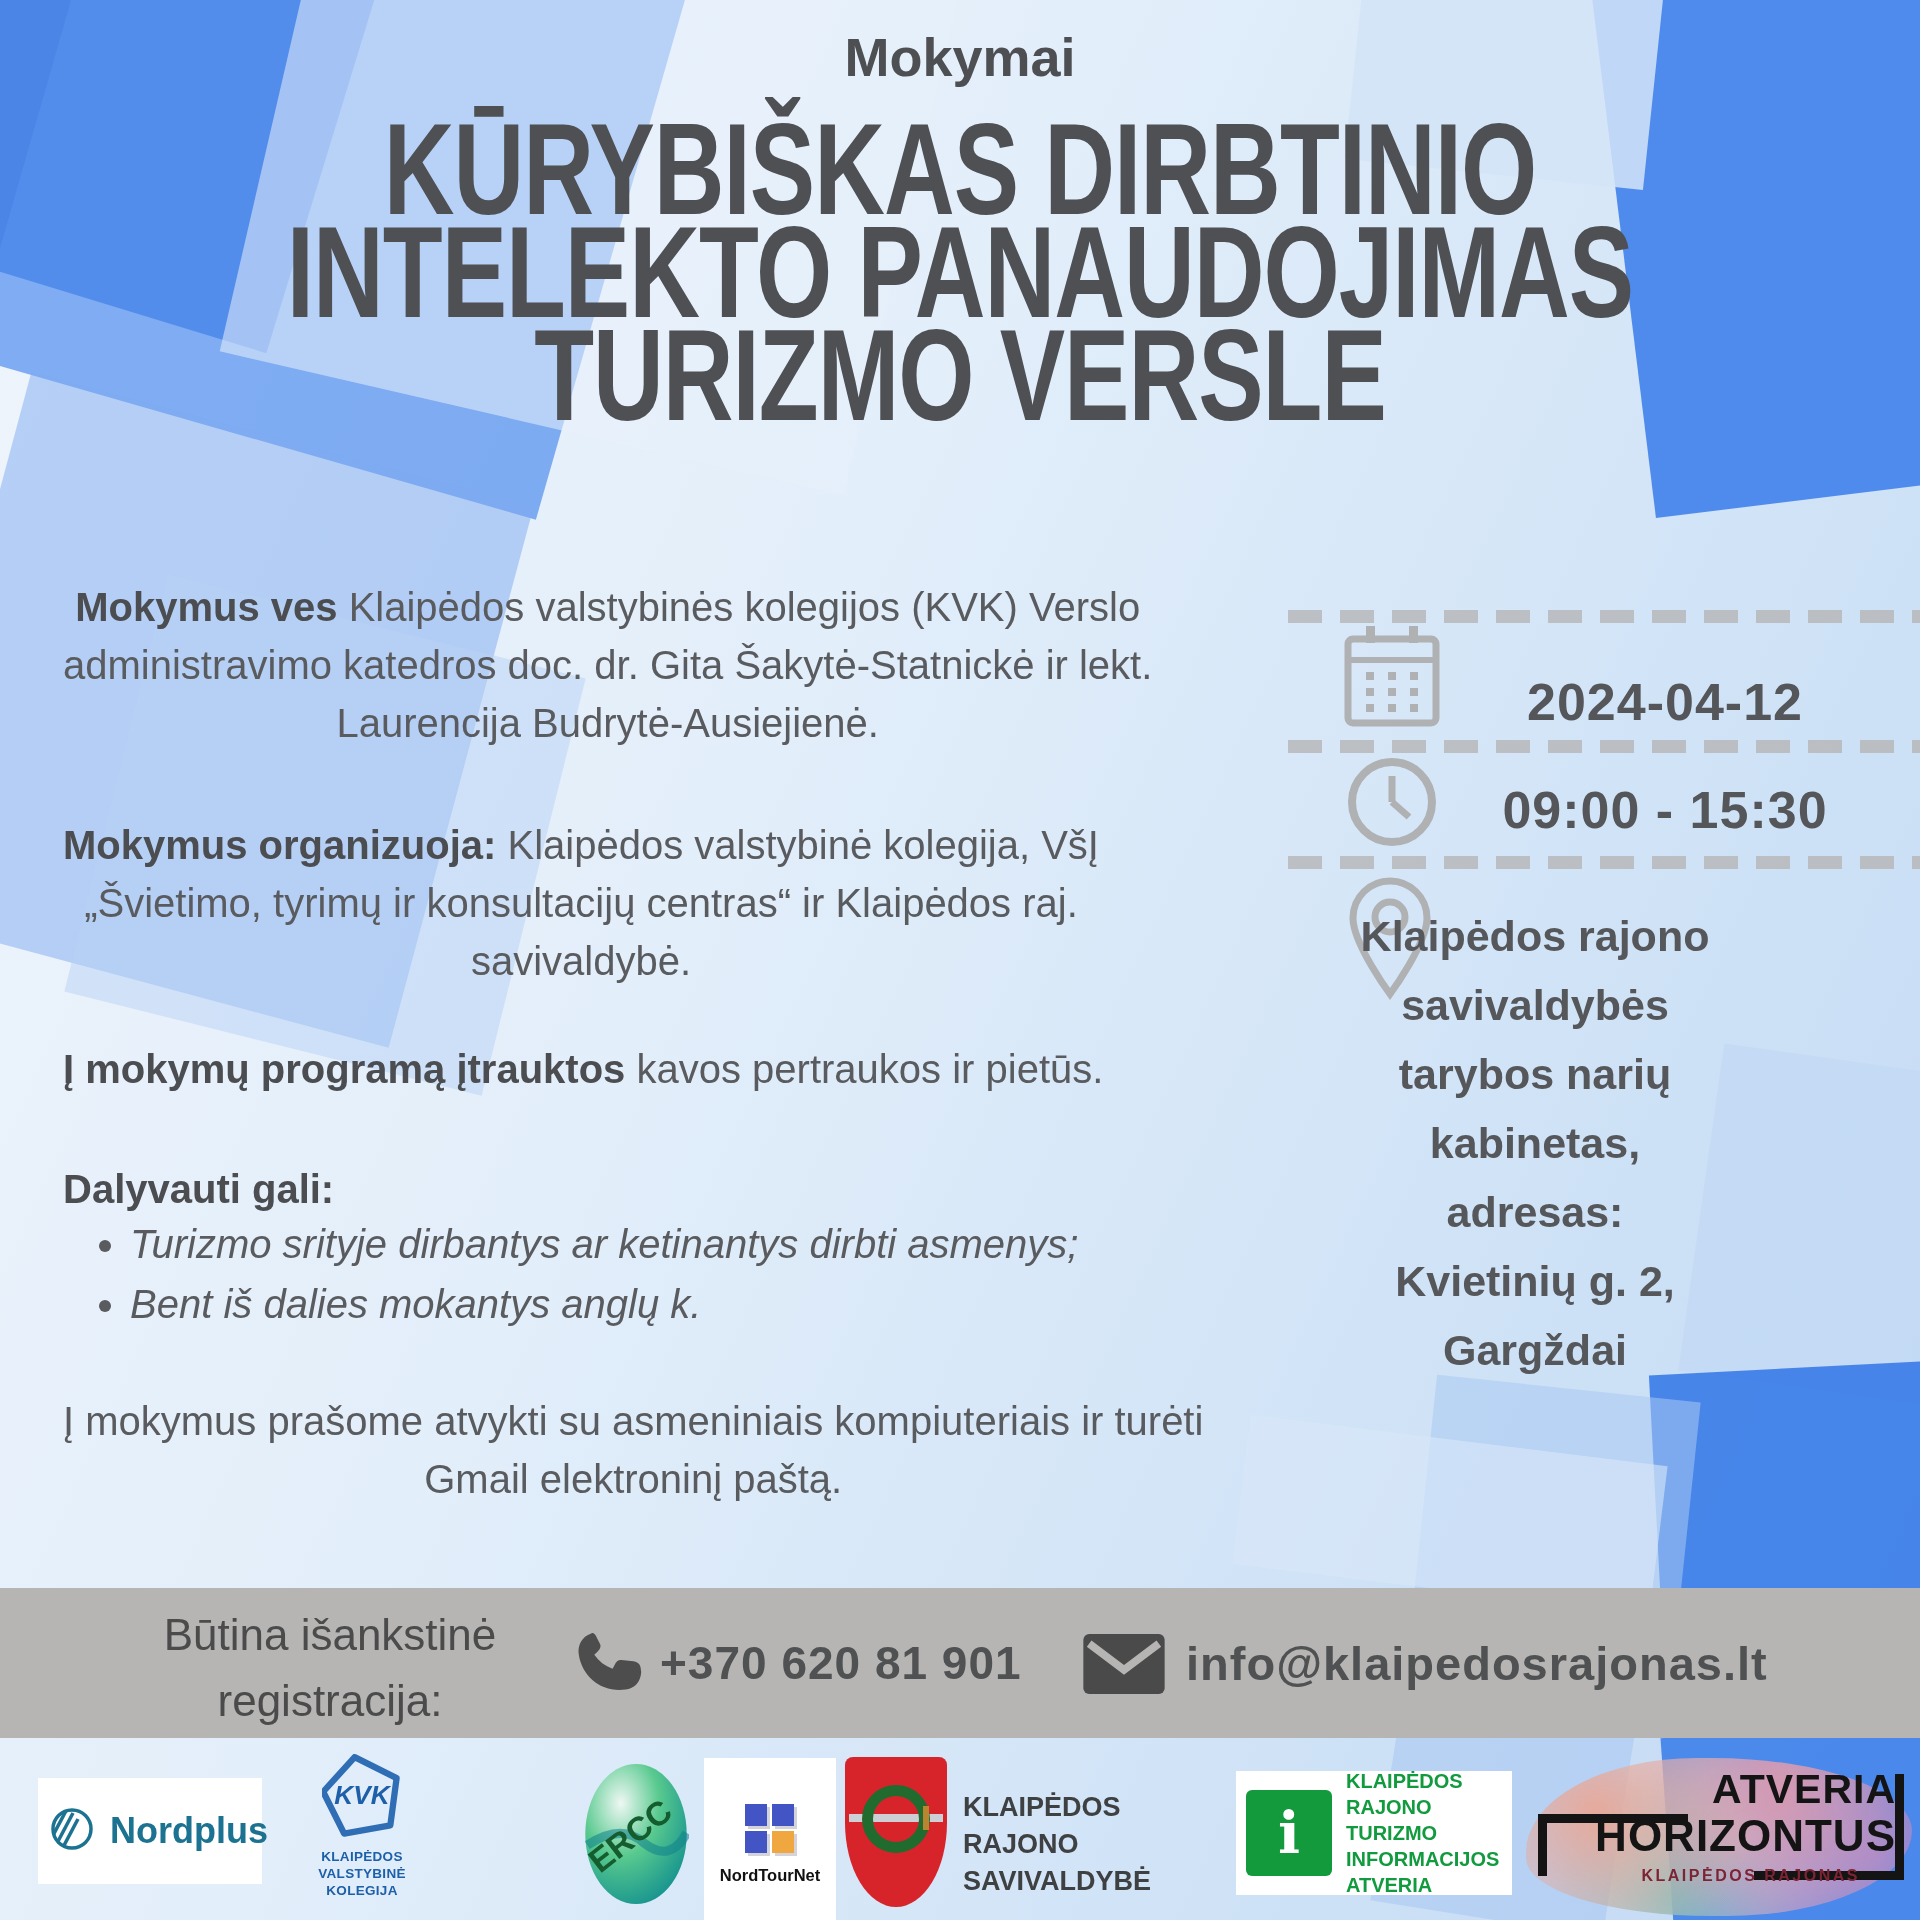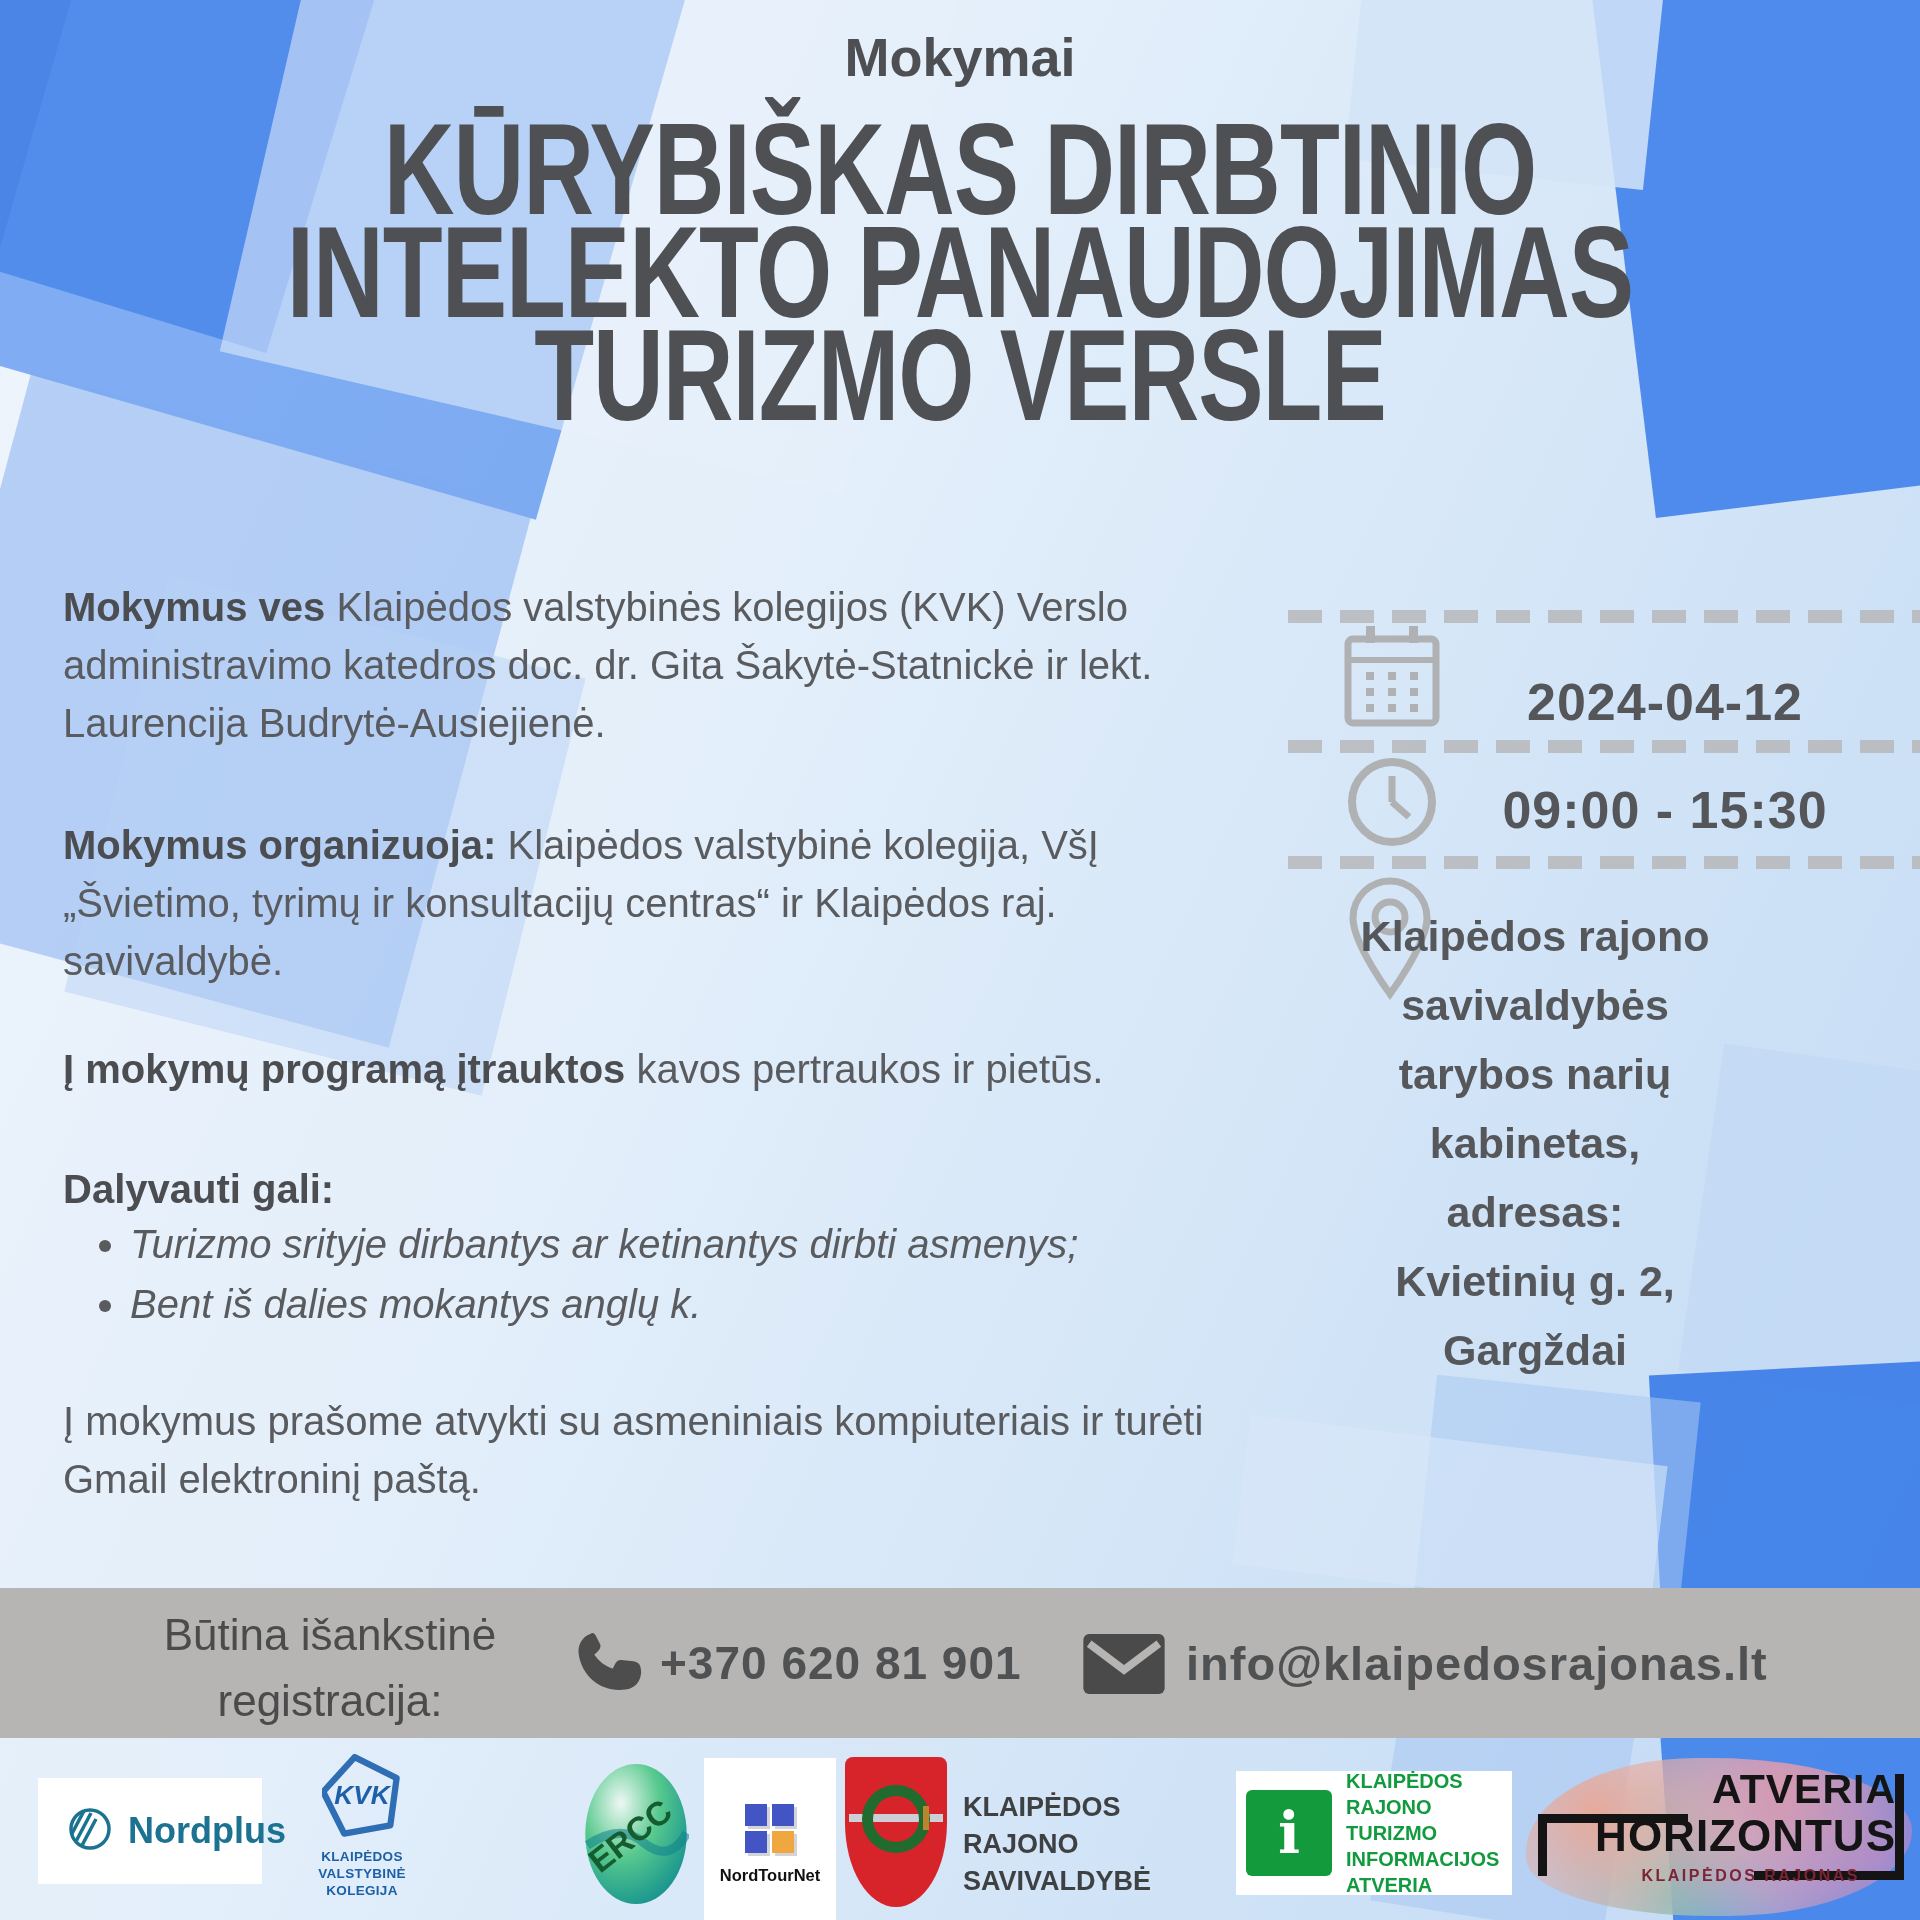--- a/index.html
+++ b/index.html
@@ -26,21 +26,21 @@
 
   
   .kicker { position:absolute; z-index:2; left:0; top:26px; width:100%; text-align:center;
             font-size:54px; font-weight:bold; color:#4d4f52; }
   .title  { position:absolute; z-index:2; left:0; top:118px; width:100%; text-align:center;
             font-size:98px; line-height:78px; font-weight:bold; letter-spacing:-1px; color:#4e5053;
             transform:scaleY(1.32); transform-origin:50% 0; }
 
   
   .para { position:absolute; z-index:2; left:63px; font-size:40px; line-height:58px; color:#595b5e; }
-  .para .line { white-space:nowrap; }
+  .para .line { white-space:nowrap;text-align:center; }
   .lead { font-weight:bold; color:#4b4d50; }
   .p1 { top:578px; }
   .p2 { top:816px; }
   .p3 { top:1040px; }
   .p4h { top:1160px; font-weight:bold; color:#4b4d50; }
   .bullets { position:absolute; z-index:2; left:85px; top:1214px; list-style:disc; padding-left:45px;
              font-size:40px; line-height:60px; color:#595b5e; }
   .bullets li { white-space:nowrap;font-style:italic; }
   .p5 { top:1392px; }
 
@@ -66,21 +66,21 @@
   .phone-icon { position:absolute; left:572px; top:38px; }
   .phone-text { position:absolute; left:660px; top:0; height:150px; display:flex; align-items:center;
                 font-size:46px; font-weight:600; letter-spacing:1px; color:#4f5153; }
   .mail-icon { position:absolute; left:1082px; top:46px; }
   .mail-text { position:absolute; left:1186px; top:0; height:150px; display:flex; align-items:center;
                font-size:47px; font-weight:600; letter-spacing:1px; color:#4f5153; }
 
   
   .logo { position:absolute; z-index:4; }
   .nordplus-card { left:38px; top:1778px; width:224px; height:106px; background:#fff;
-                   display:flex; align-items:center; gap:14px; padding-left:28px; }
+                   display:flex; align-items:center; gap:14px; padding-left:10px; }
   .nordplus-text { font-size:36px; font-weight:bold; color:#1b7291; }
 
   .kvk-block { left:292px; top:1754px; width:140px; text-align:center; }
   .kvk-lines { margin-top:4px; font-size:13.5px; font-weight:bold; color:#1d5fa8; line-height:17px; letter-spacing:.3px; }
 
   .ercc-block { left:583px; top:1762px; }
 
   .ntn-card { left:704px; top:1758px; width:132px; height:172px; background:#fff;
               display:flex; flex-direction:column; align-items:center; justify-content:center; gap:12px; }
   .ntn-grid { width:50px; height:50px; display:grid; grid-template-columns:22px 22px; grid-template-rows:22px 22px; gap:5px; }

